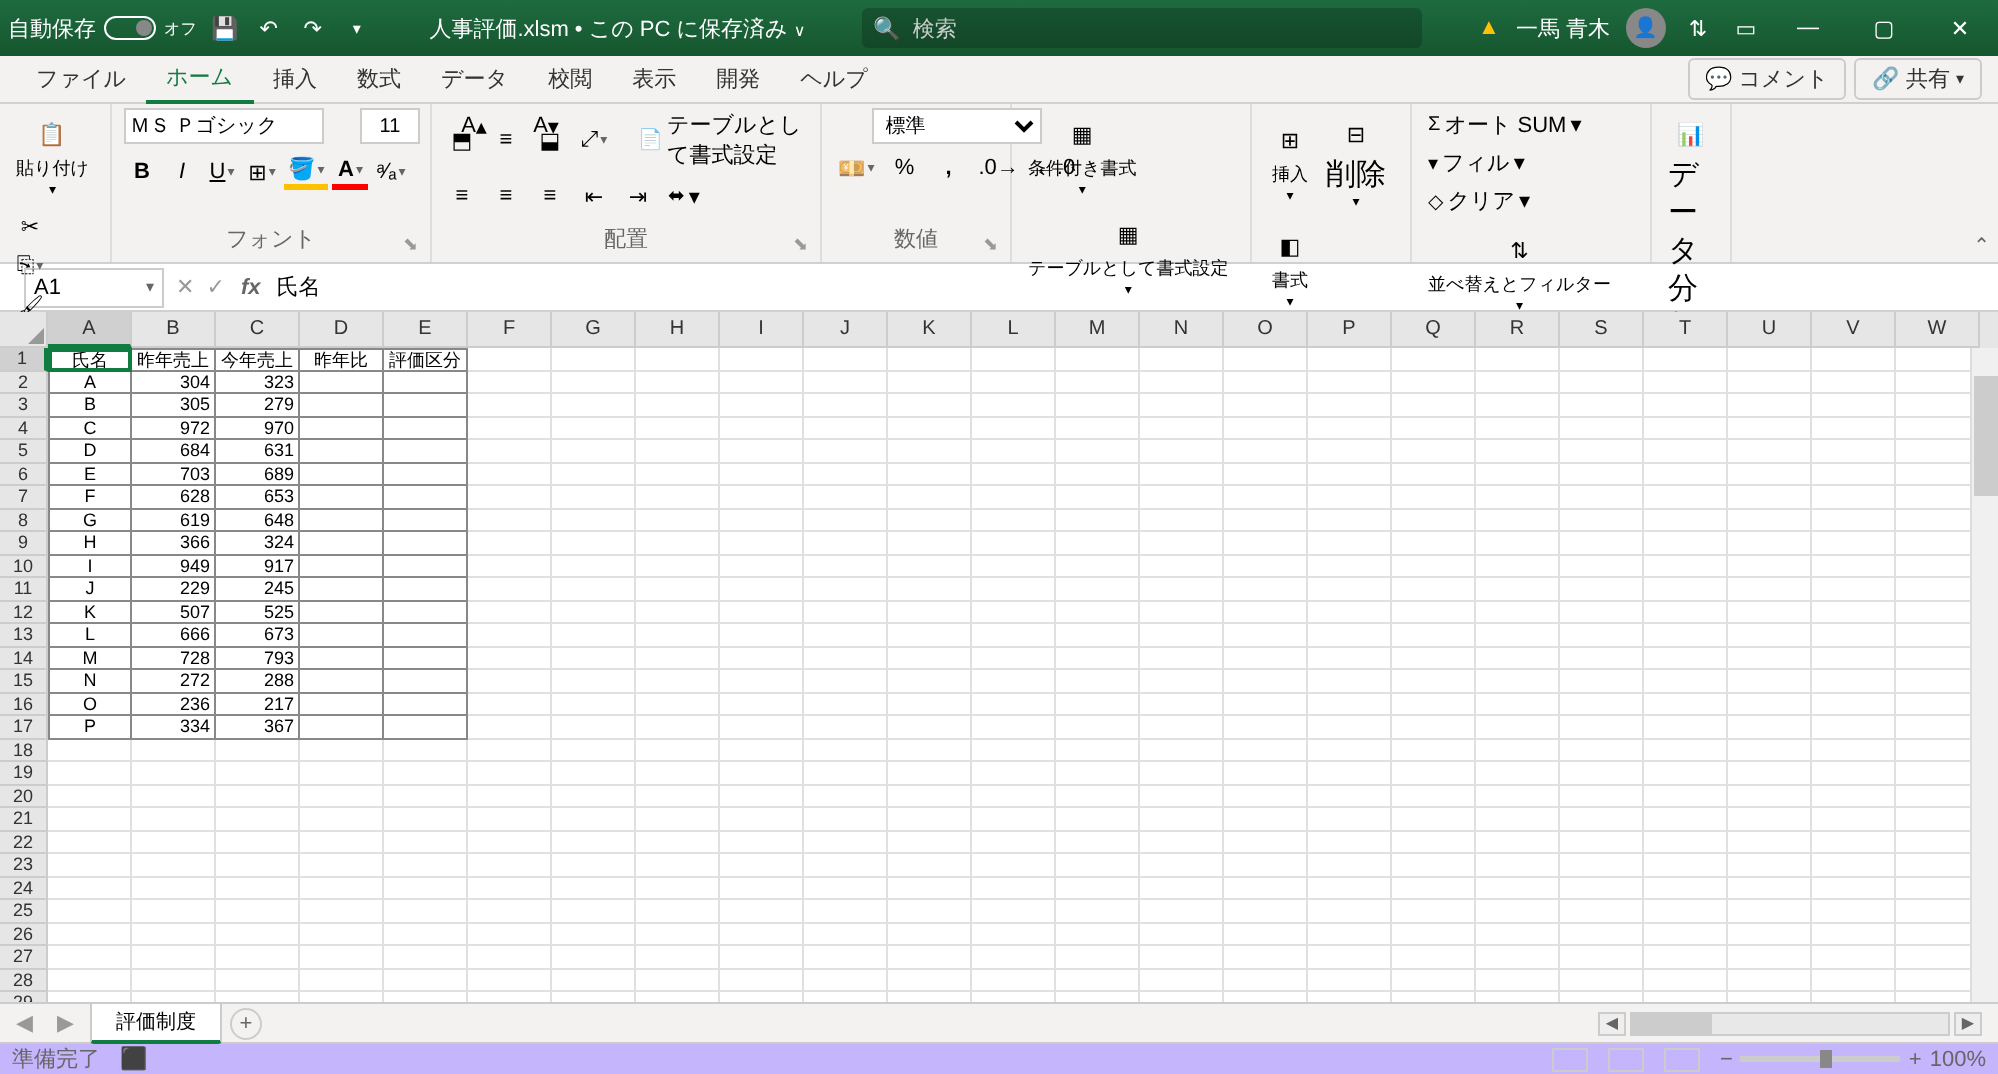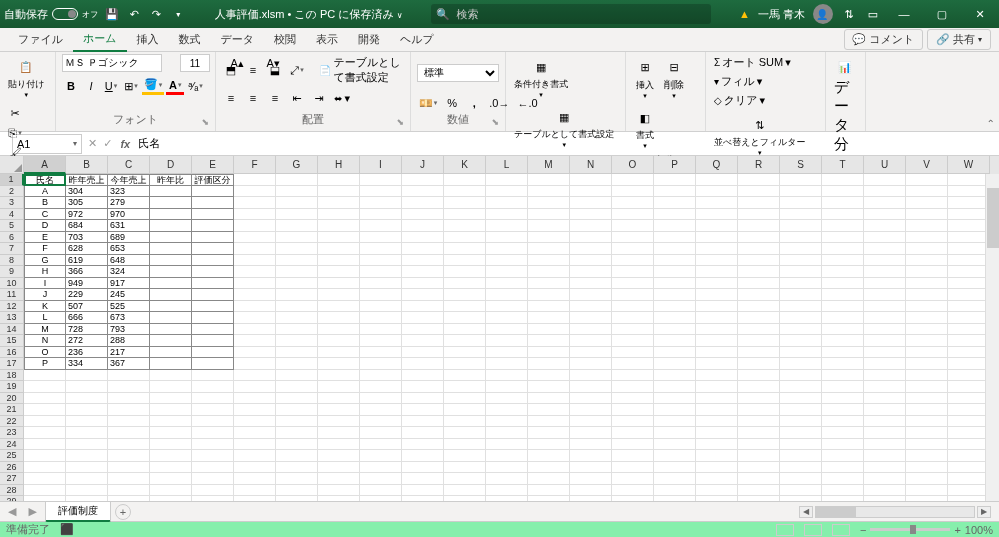--- a/index.html
+++ b/index.html
@@ -56,33 +56,33 @@
 .ch.sel{background:#d0d0d0;border-bottom:2px solid #107c41}
 .rows{}
 .row{display:flex;height:11.5px}
 .rh{width:24px;background:#e6e6e6;border-right:1px solid #ccc;border-bottom:1px solid #ccc;text-align:center;font-size:9px;line-height:11px;color:#333}
 .rh.sel{background:#d0d0d0;border-right:2px solid #107c41}
 .cell{width:42px;border-right:1px solid #e0e0e0;border-bottom:1px solid #e0e0e0;font-size:9px;line-height:11px;padding:0 2px;overflow:hidden;white-space:nowrap}
 .cell.bd{border-right:1px solid #888;border-bottom:1px solid #888}
 .cell.bdl{border-left:1px solid #888}
 .cell.bdt{border-top:1px solid #888}
 .cell.hdr{text-align:center}
-.cell.num{text-align:left}
+.cell.num{text-align:right}
 .cell.ctr{text-align:center}
 .cell.active{border:2px solid #107c41;line-height:8px}
 .sheet-tabs{height:20px;background:#f3f2f1;border-top:1px solid #ccc;display:flex;align-items:center;padding:0 4px;gap:4px}
 .sheet-nav{color:#999;cursor:pointer;padding:0 4px}
 .sheet-tab{padding:2px 12px;background:#fff;border:1px solid #ccc;border-bottom:none;border-radius:0 0 2px 2px;font-size:10px;cursor:pointer}
 .sheet-tab.active{border-bottom:2px solid #107c41}
 .addsheet{width:16px;height:16px;border:1px solid #ccc;border-radius:50%;display:flex;align-items:center;justify-content:center;cursor:pointer;color:#666}
 .hscroll{flex:1;display:flex;justify-content:flex-end;align-items:center;gap:2px;padding-right:4px}
 .sbar{width:160px;height:12px;background:#e8e8e8;border:1px solid #ccc;position:relative}
 .sbar .thumb{position:absolute;left:0;top:0;width:40px;height:10px;background:#ccc}
 .sbtn{width:14px;height:12px;border:1px solid #ccc;background:#eee;display:flex;align-items:center;justify-content:center;font-size:8px;color:#666;cursor:pointer}
-.statusbar{height:16px;background:#86efac;border-top:1px solid #ccc;display:flex;align-items:center;padding:0 6px;font-size:9px;color:#666;gap:10px}
+.statusbar{height:16px;background:#c4b5fd;border-top:1px solid #ccc;display:flex;align-items:center;padding:0 6px;font-size:9px;color:#666;gap:10px}
 .statusbar .spacer{flex:1}
 .viewbtn{width:18px;height:12px;border:1px solid #ccc;cursor:pointer}
 .zoom{display:flex;align-items:center;gap:4px}
 .zslider{width:80px;height:3px;background:#ccc;position:relative}
 .zslider::after{content:"";position:absolute;left:50%;top:-3px;width:6px;height:9px;background:#888}
 .vscroll{position:absolute;right:0;top:18px;width:14px;bottom:0;background:#f0f0f0;border-left:1px solid #ddd}
 .vscroll .vthumb{width:12px;height:60px;background:#ccc;margin:14px 1px}
 .stack{display:flex;flex-direction:column;gap:2px}
 .smbtn{display:flex;align-items:center;gap:2px;cursor:pointer;font-size:10px;padding:1px 2px}
 .red{border-bottom:3px solid red}
@@ -203,21 +203,21 @@
         <span class="fbtn">≡</span>
         <span class="fbtn">⇤</span>
         <span class="fbtn">⇥</span>
         <span class="smbtn">⬌ <span class="dd">▾</span></span>
       </div>
     </div>
     <div class="lbl"><span>配置</span><span class="dlg">⬊</span></div>
   </div>
 
   <div class="rgroup numg">
-    <div class="ctrls" style="flex-direction:row;align-items:flex-end;gap:3px">
+    <div class="ctrls" style="flex-direction:column;align-items:center;gap:3px">
       <select class="fontsel" style="width:85px">
         <option>標準</option>
       </select>
       <div class="alrow">
         <span class="fbtn">💴<span class="dd">▾</span></span>
         <span class="fbtn">%</span>
         <span class="fbtn">
             <b>,</b>
           </span>
         <span class="fbtn">.0→</span>
@@ -250,21 +250,21 @@
 
   <div class="rgroup cellg">
     <div class="ctrls">
       <div class="bigbtn">
           <span class="ico">⊞</span>
           <span style="font-size:9px">挿入</span>
           <span style="font-size:7px">▾</span>
         </div>
       <div class="bigbtn">
           <span class="ico">⊟</span>
-          <span style="font-size:10px">削除</span>
+          <span style="font-size:15px">削除</span>
           <span style="font-size:7px">▾</span>
         </div>
       <div class="bigbtn">
           <span class="ico">◧</span>
           <span style="font-size:9px">書式</span>
           <span style="font-size:7px">▾</span>
         </div>
     </div>
     <div class="lbl">セル</div>
   </div>

